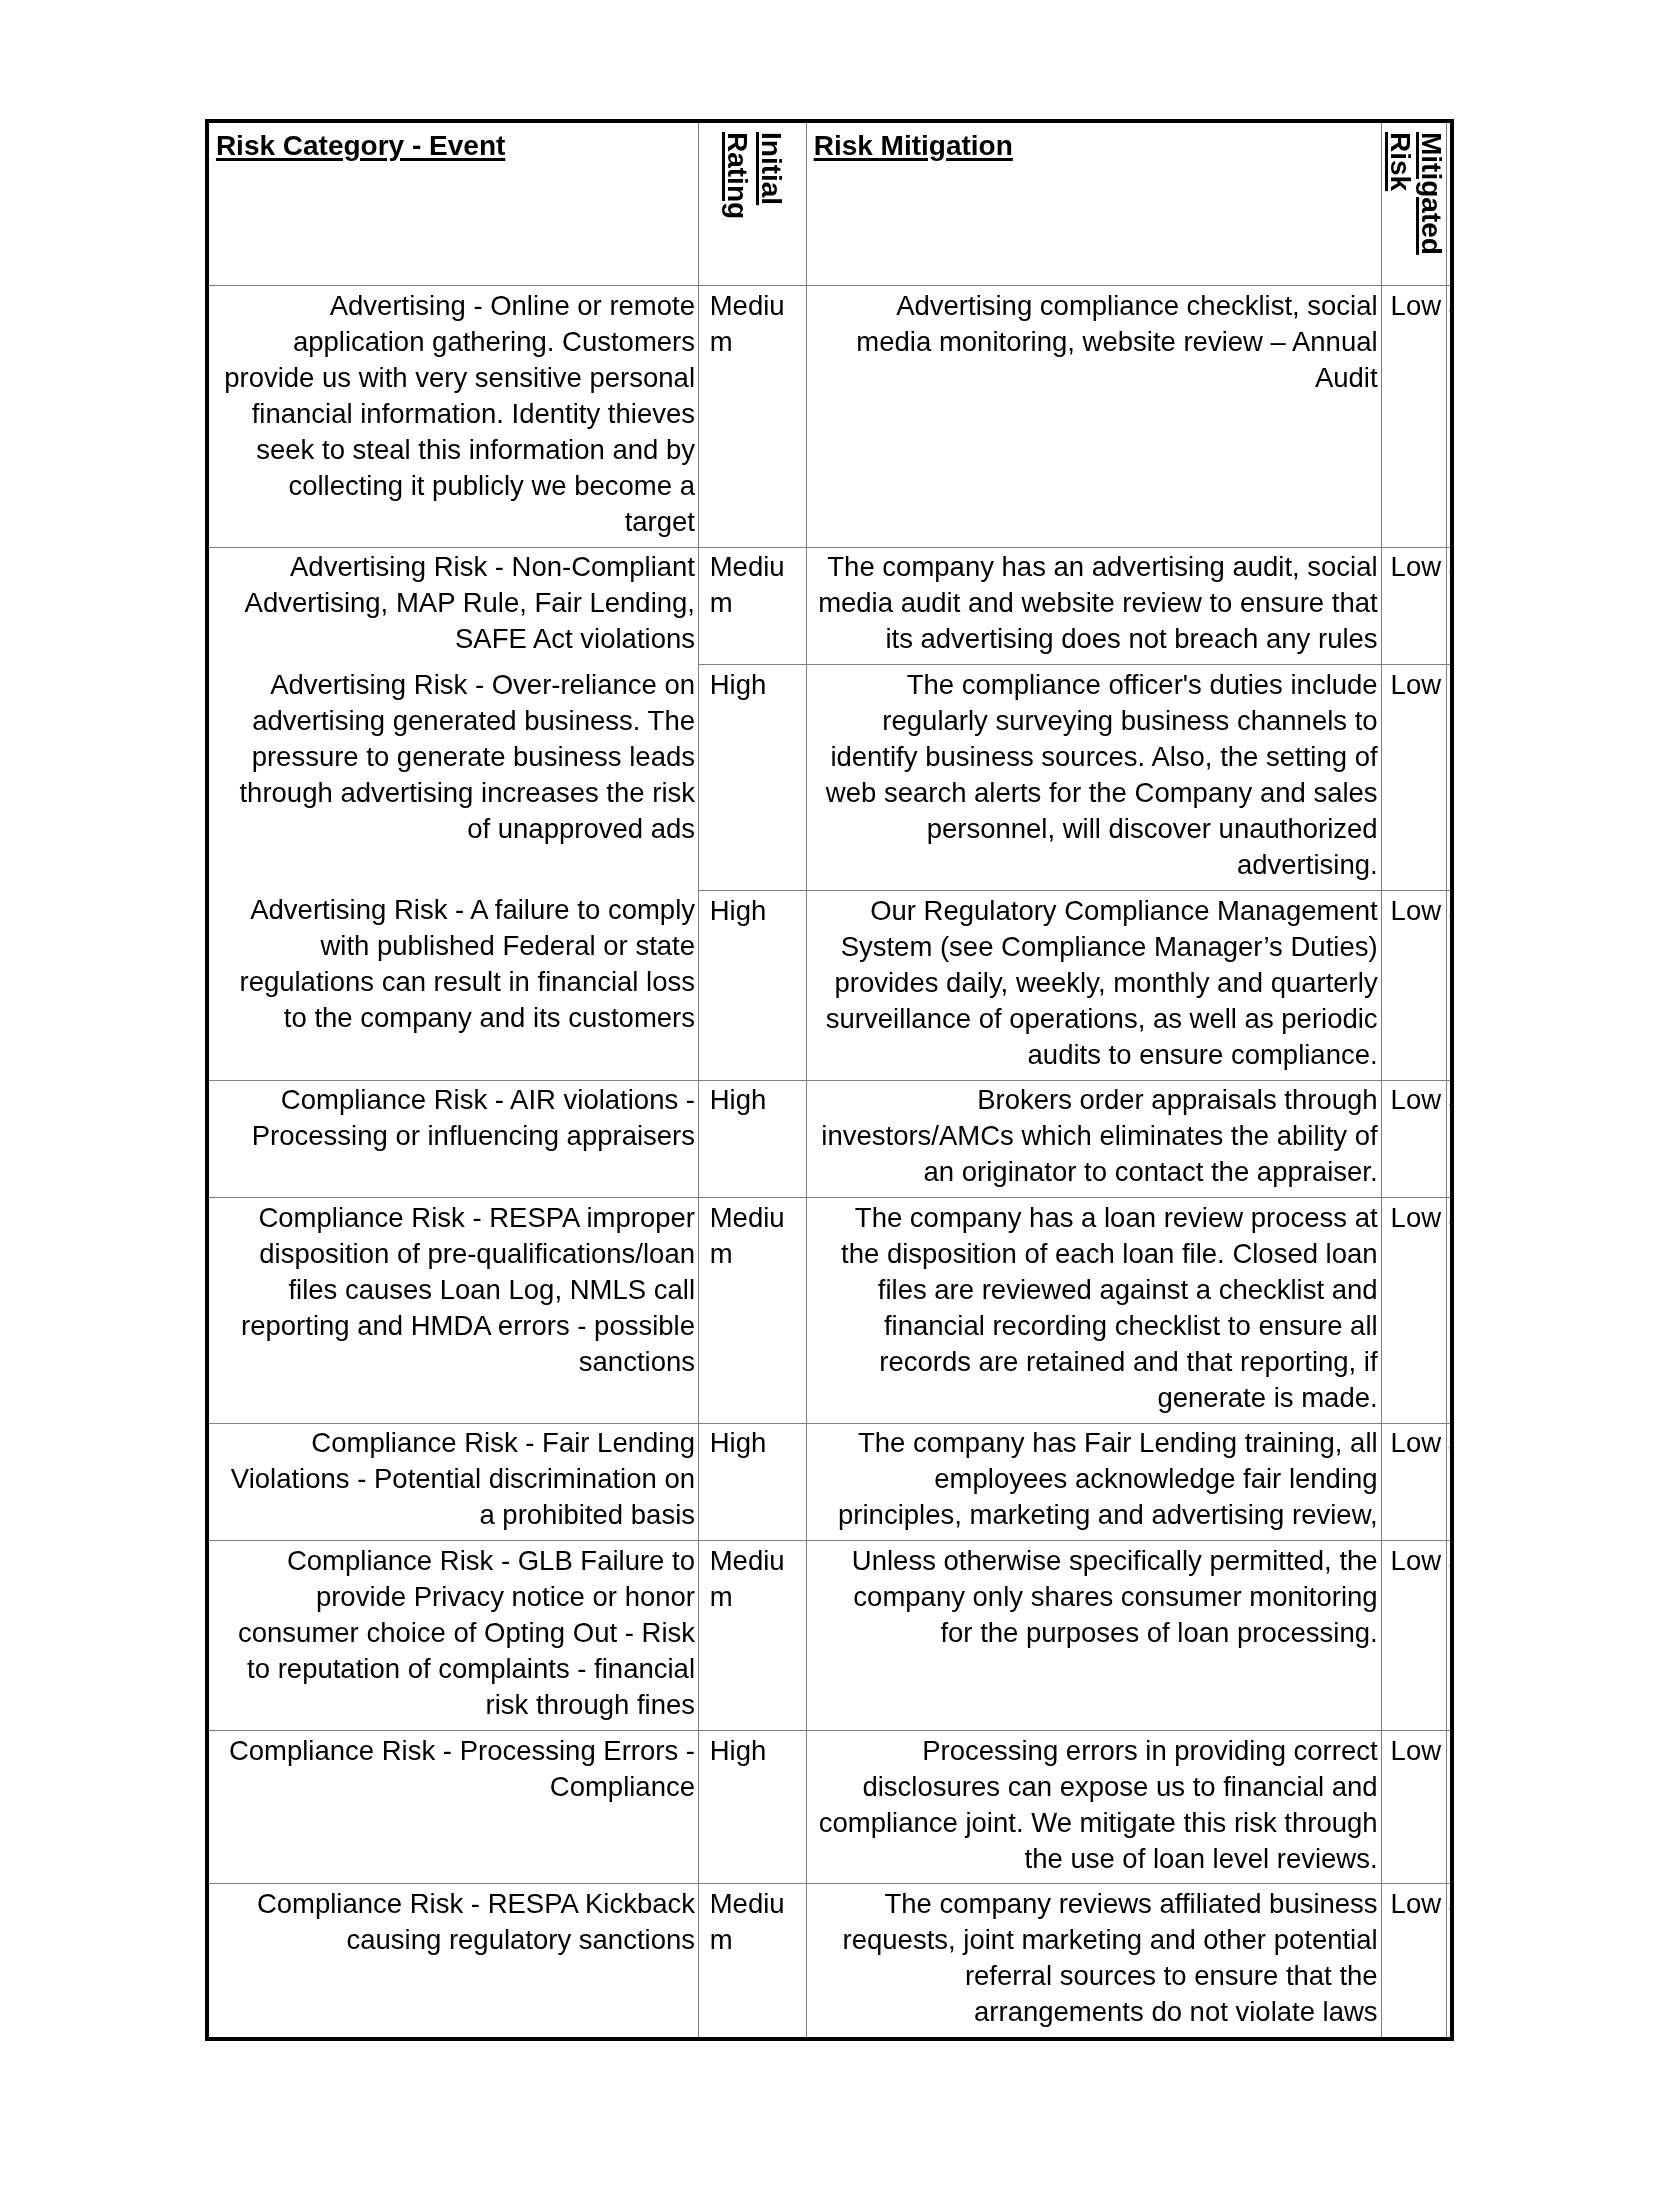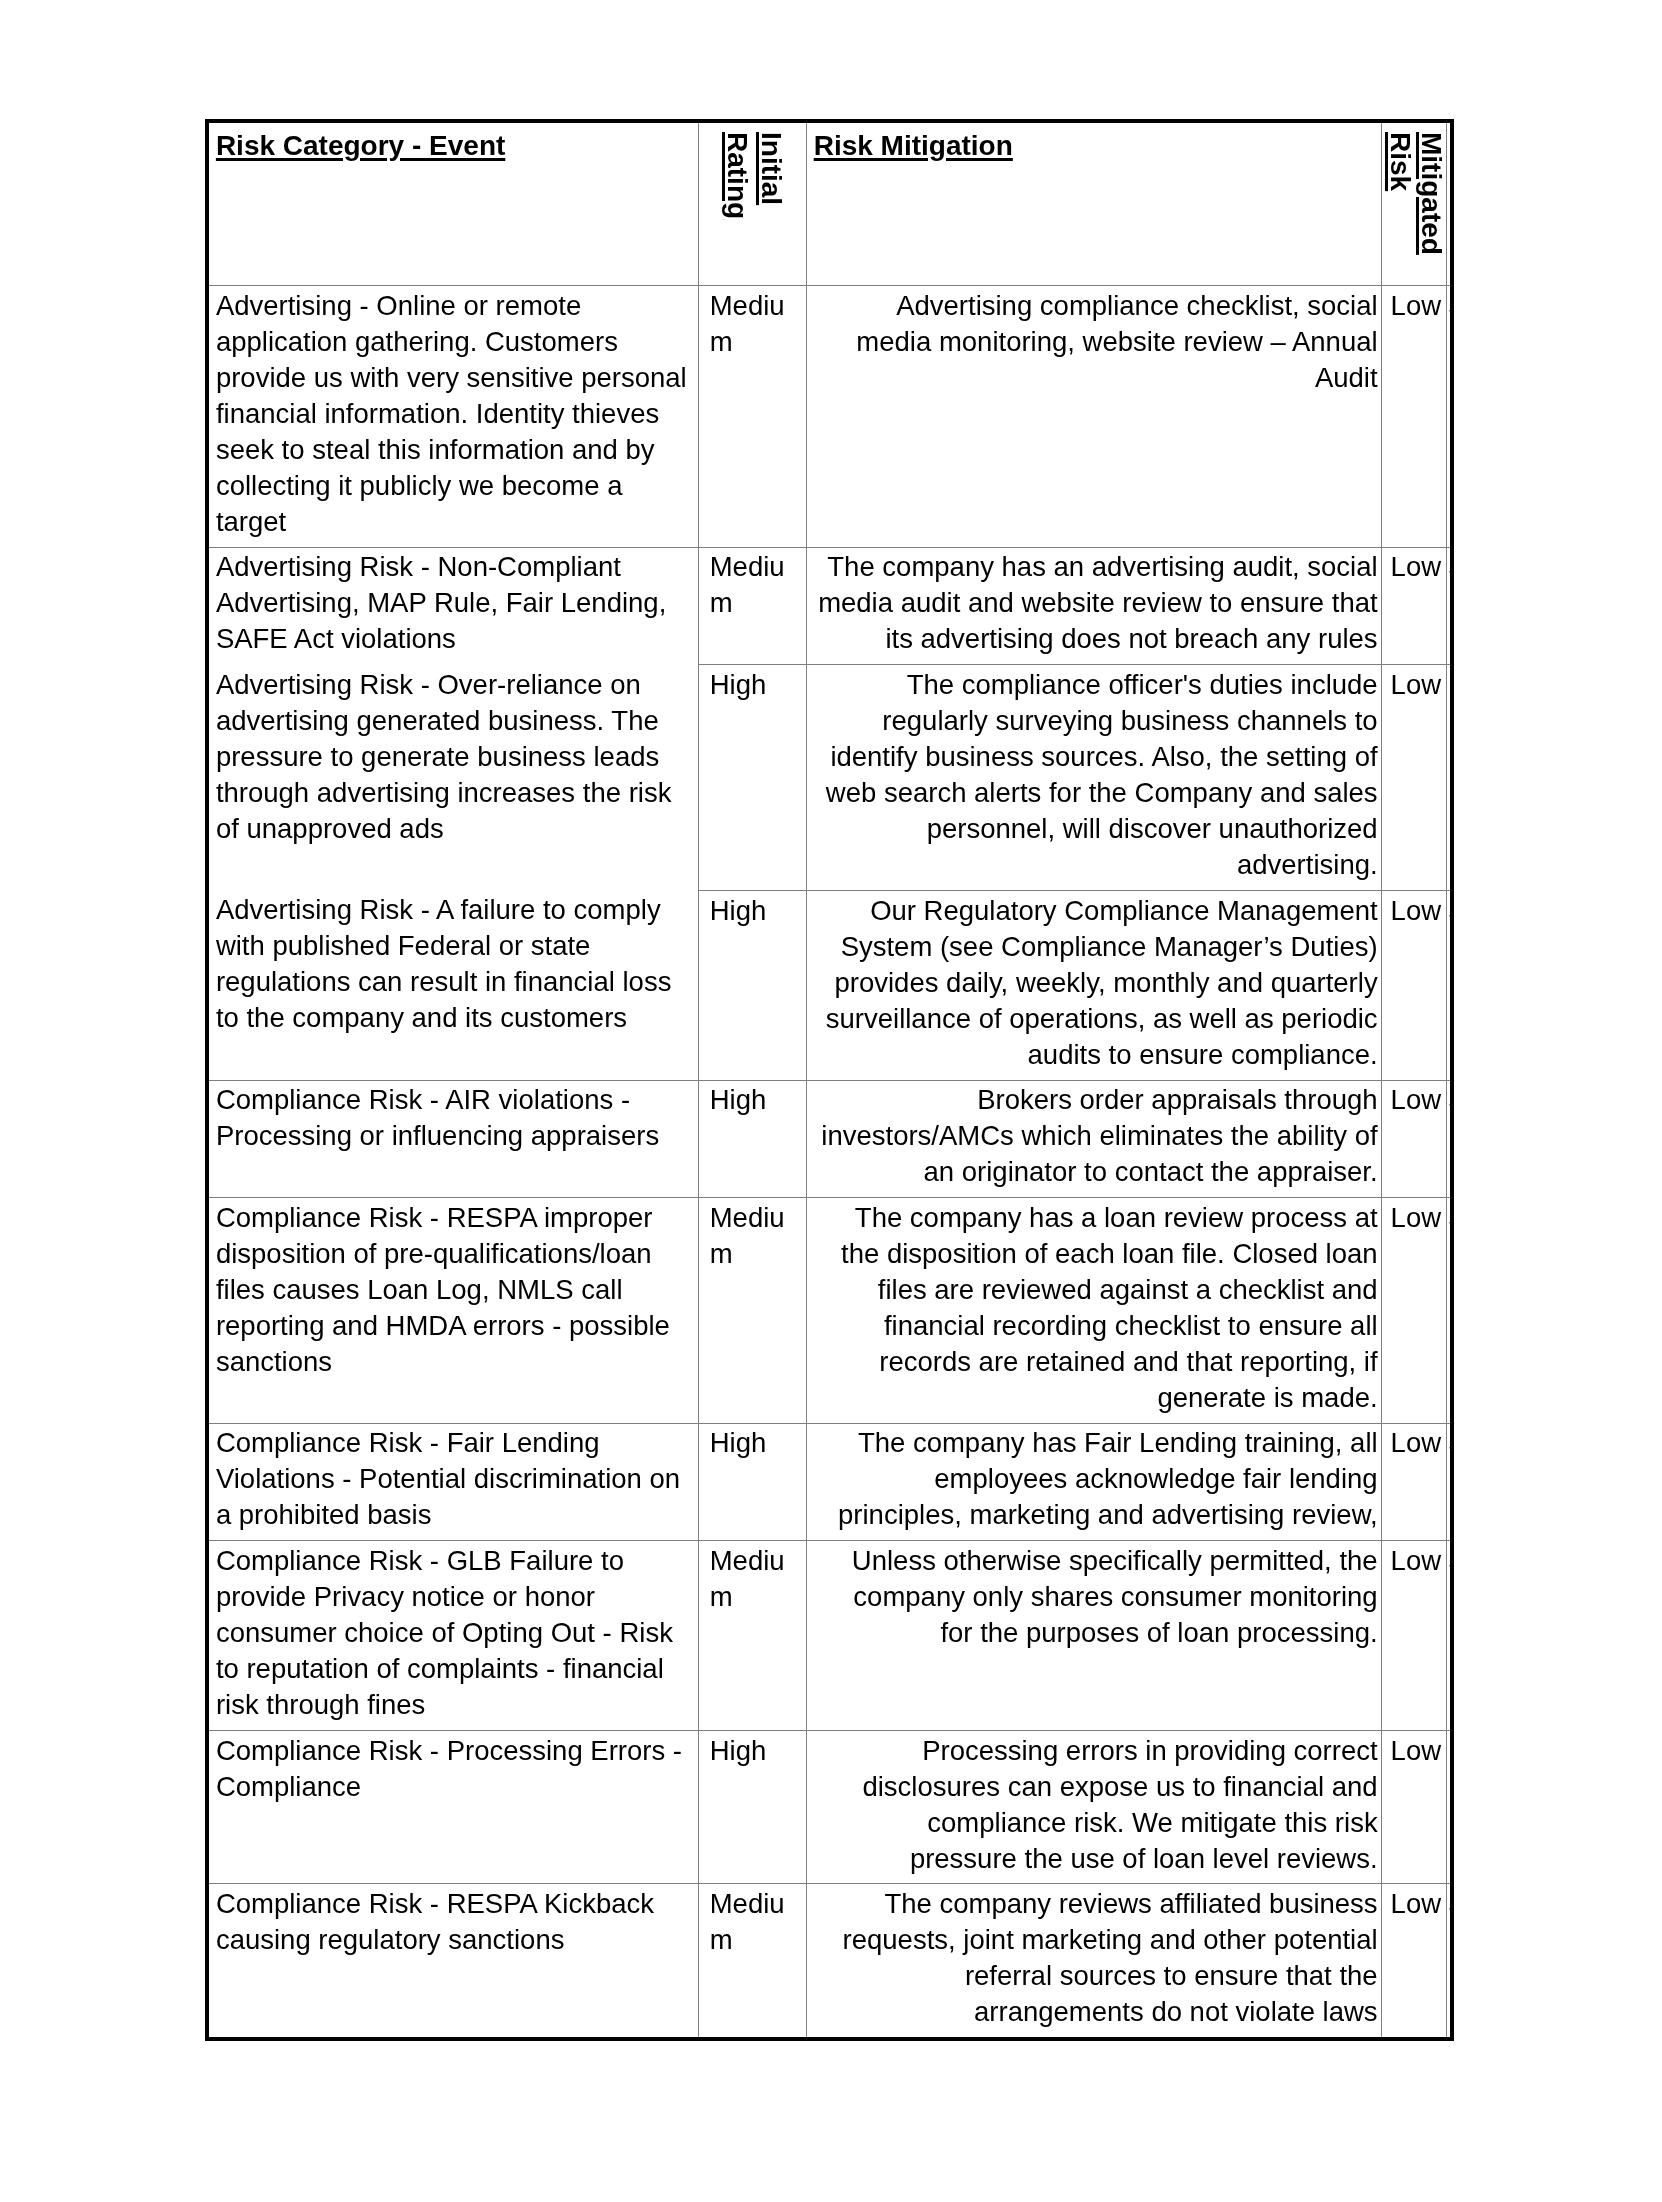--- a/index.html
+++ b/index.html
@@ -50,21 +50,21 @@
     transform-origin:0 0;
     white-space:pre-line;
     font-weight:bold; font-size:28px;
     text-decoration:underline;
     text-decoration-thickness:2.6px;
     text-underline-offset:3.4px;
   }
   th.rating-h .vtext { left:89px; line-height:34px; }
   th.mitigated-h .vtext { left:65px; line-height:31px; }
 
-  td.cat      { padding:1.7px 3.4px 6.9px 6.9px; }
+  td.cat      { padding:1.7px 3.4px 6.9px 6.9px;text-align:right; }
   td.rating   { padding:1.7px 3.4px 6.9px 10.3px; word-break:break-all; }
   td.mit      { padding:1.7px 3.4px 6.9px 10.3px;text-align:right; }
   td.mitigated{ padding:1.7px 1.7px 6.9px 8.6px; }
   td.sliver   { padding:1.7px 0 0 0; }
   .sliver-clip { width:5.2px; height:36px; overflow:hidden; padding-left:0.9px; }
 </style>
 </head>
 <body>
 
 <div id="page">
@@ -164,21 +164,21 @@
           <td class="rating">Medium</td>
           <td class="mit">Unless otherwise specifically permitted, the company only shares consumer monitoring for the purposes of loan processing.</td>
           <td class="mitigated">Low</td>
           <td class="sliver">
             <div class="sliver-clip">5</div>
           </td>
         </tr>
         <tr>
           <td class="cat">Compliance Risk - Processing Errors - Compliance</td>
           <td class="rating">High</td>
-          <td class="mit">Processing errors in providing correct disclosures can expose us to financial and compliance risk. We mitigate this risk pressure the use of loan level reviews.</td>
+          <td class="mit">Processing errors in providing correct disclosures can expose us to financial and compliance joint. We mitigate this risk through the use of loan level reviews.</td>
           <td class="mitigated">Low</td>
           <td class="sliver">
             <div class="sliver-clip">1</div>
           </td>
         </tr>
         <tr>
           <td class="cat">Compliance Risk - RESPA Kickback causing regulatory sanctions</td>
           <td class="rating">Medium</td>
           <td class="mit">The company reviews affiliated business requests, joint marketing and other potential referral sources to ensure that the arrangements do not violate laws</td>
           <td class="mitigated">Low</td>

